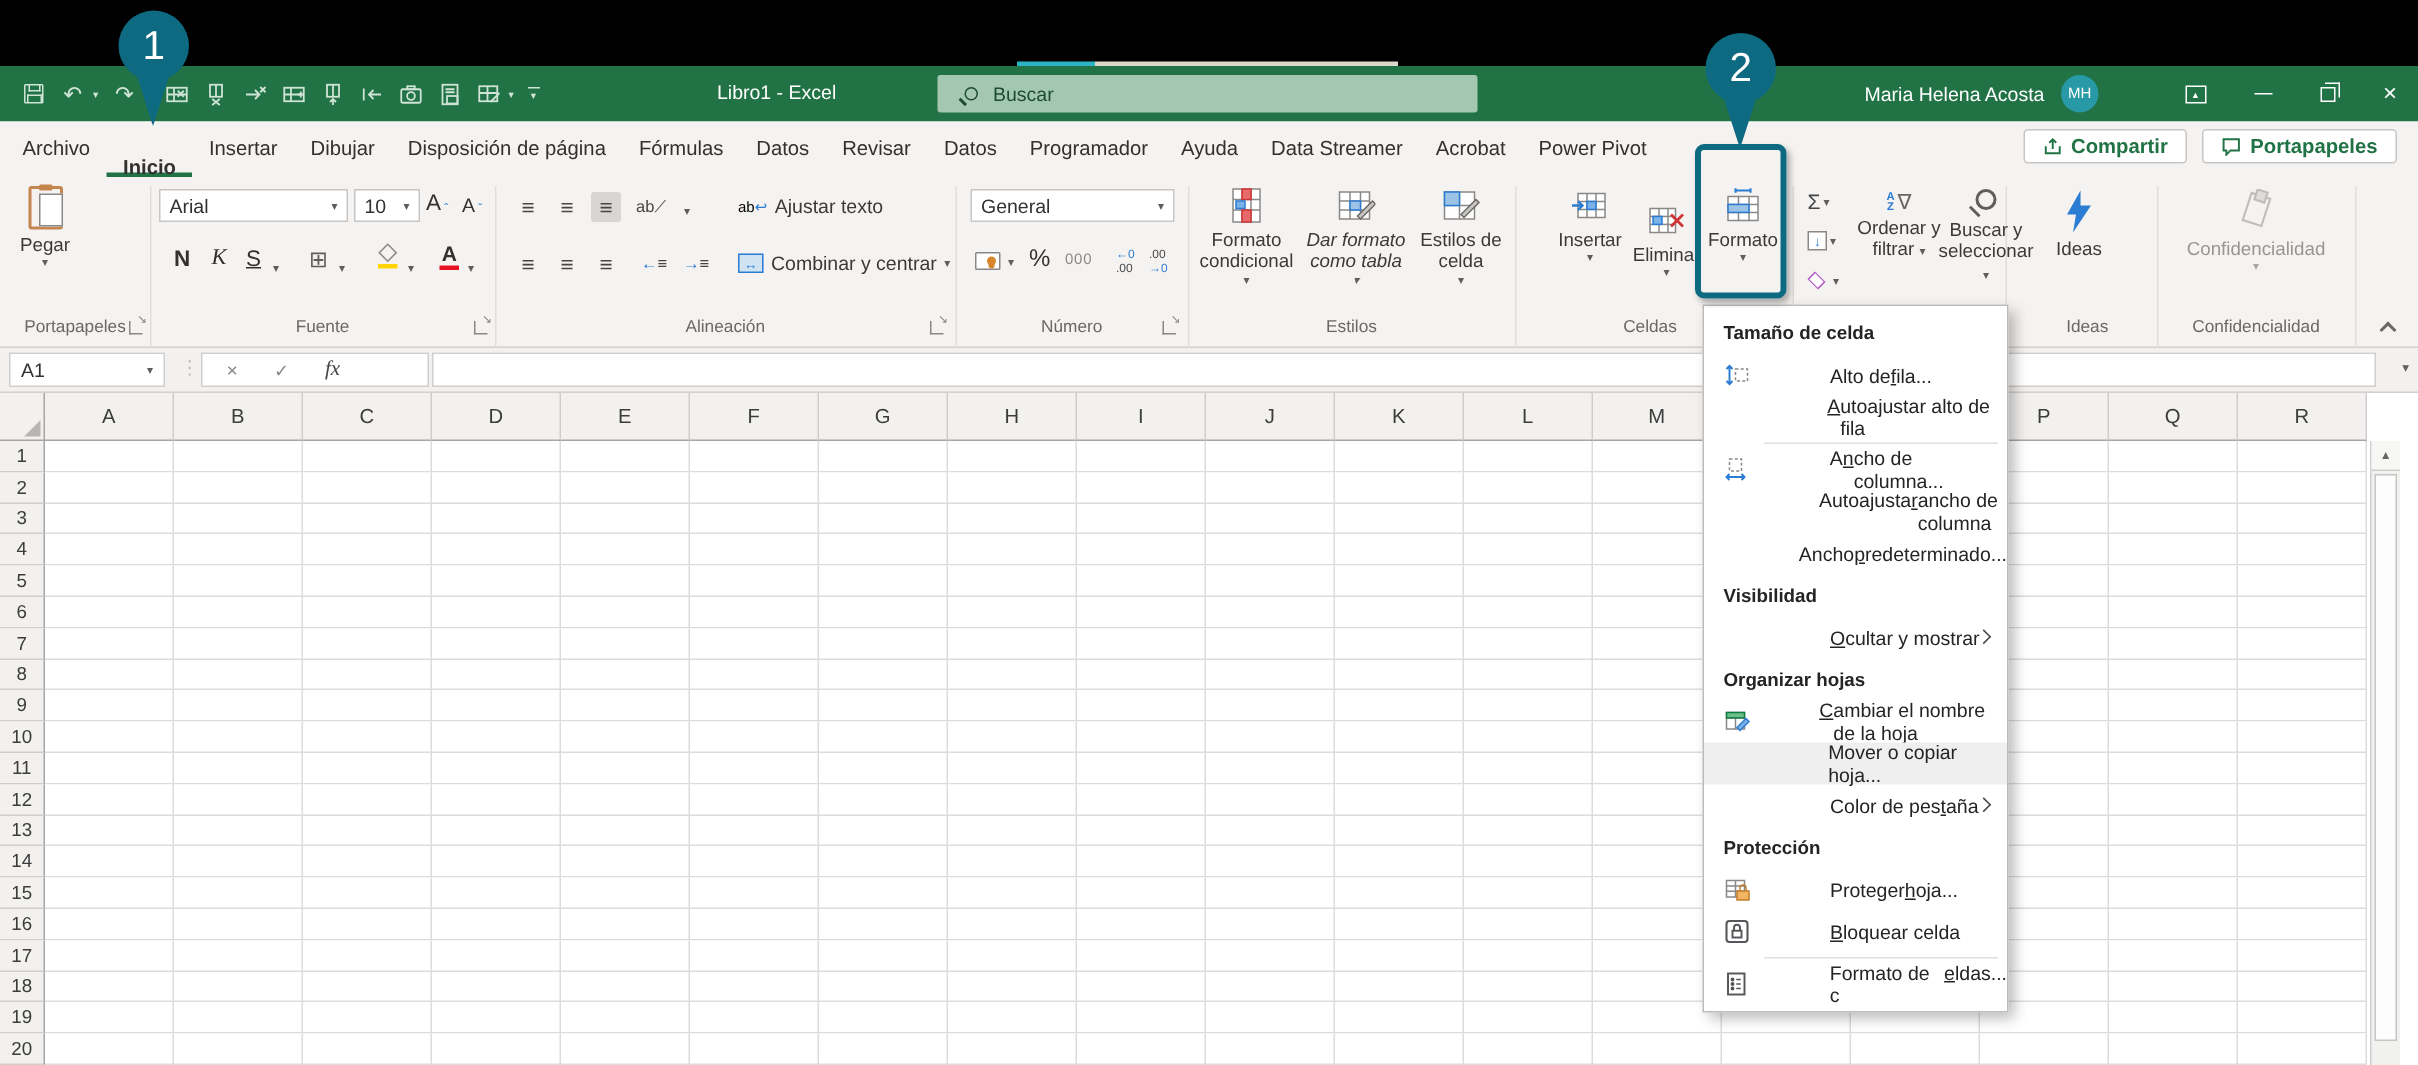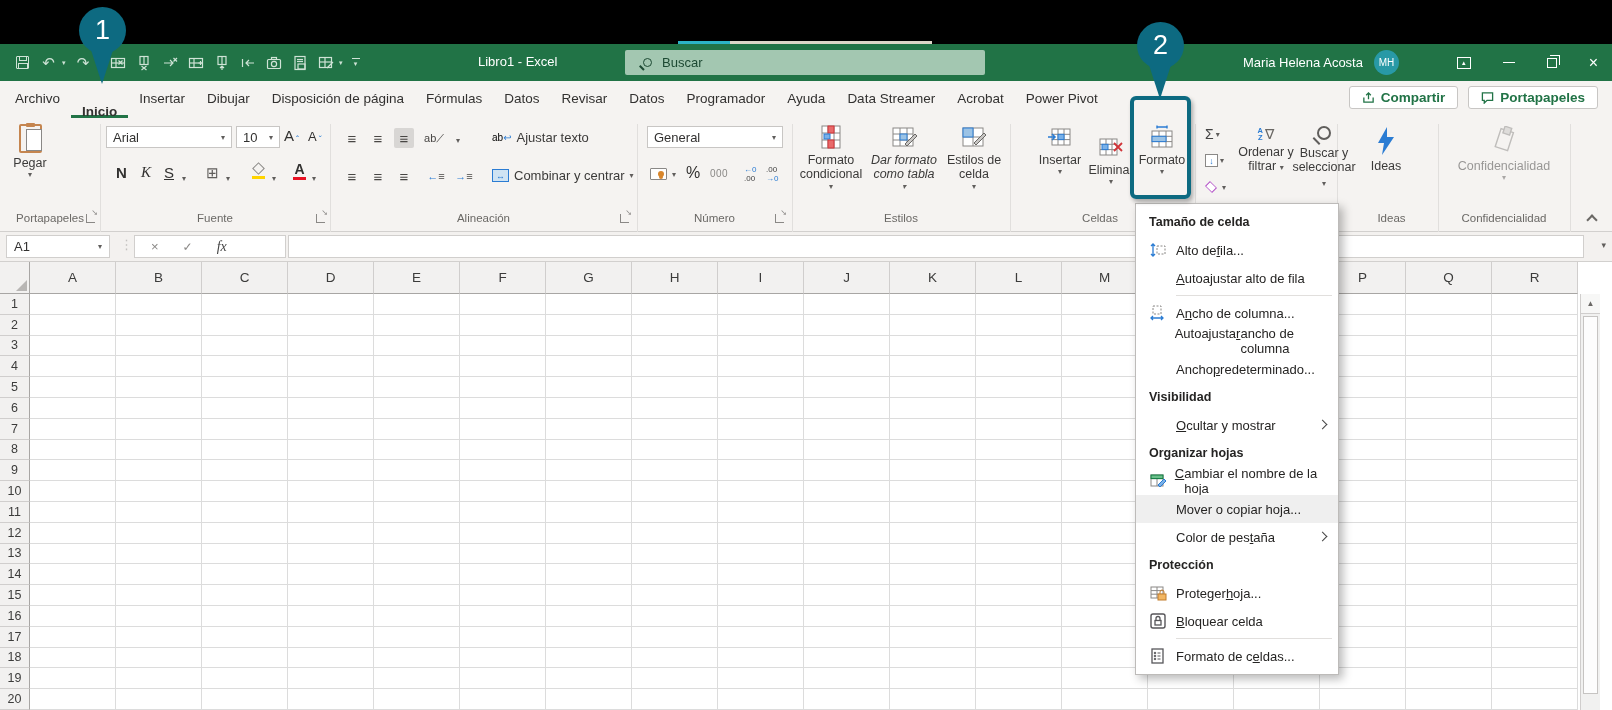--- a/index.html
+++ b/index.html
@@ -127,21 +127,21 @@
   .vscroll { position:absolute; left:1580px; top:32px; width:20px; height:416px; background:#f1f1f0; border-left:1px solid #d0cecd; }
   .vs-up { height:20px; display:flex; align-items:center; justify-content:center; font-size:8px; color:#6a6865; background:#f7f7f6; border-bottom:1px solid #d0cecd; }
   .vs-thumb { margin:2px 2px; height:378px; background:#fdfdfd; border:1px solid #c6c4c2; }
 
   
   .format-menu { position:absolute; left:1135px; top:203px; width:204px; background:#fff; border:1px solid #bdbbb9; box-shadow:4px 4px 9px rgba(0,0,0,.28); z-index:50; padding:4px 0; }
   .mh { height:28px; display:flex; align-items:center; padding-left:13px; font-size:12.5px; font-weight:bold; color:#252423; }
   .mi { height:28px; display:flex; align-items:center; padding-left:13px; position:relative; font-size:13px; color:#252423; }
   .mi.hover { background:#efefef; }
   .mico { width:27px; display:flex; align-items:center; }
-  .mtext { display:flex; }
+  .mtext { display:flex;margin-left:44px; }
   .akey { text-decoration:underline; }
   .msep { height:1px; background:#e1dfdd; margin:3px 6px 3px 40px; }
   .subarr { position:absolute; right:12px; top:10px; width:7px; height:7px; border-top:1.6px solid #444; border-right:1.6px solid #444; transform:rotate(45deg); }
 
   
   .hl-rect { position:absolute; left:1130px; top:96px; width:61px; height:103px; border:4px solid #0d6a81; border-radius:6px; z-index:60; box-shadow:2px 3px 4px rgba(0,0,0,.3); }
   .balloon { position:absolute; z-index:70; }
   .b-circle { width:47px; height:47px; border-radius:50%; background:#0d6a81; color:#fff; font-size:27px; display:flex; align-items:center; justify-content:center; }
   .b-tail { position:absolute; width:0; height:0; border-left:11px solid transparent; border-right:11px solid transparent; border-top:34px solid #0d6a81; }
 </style>

